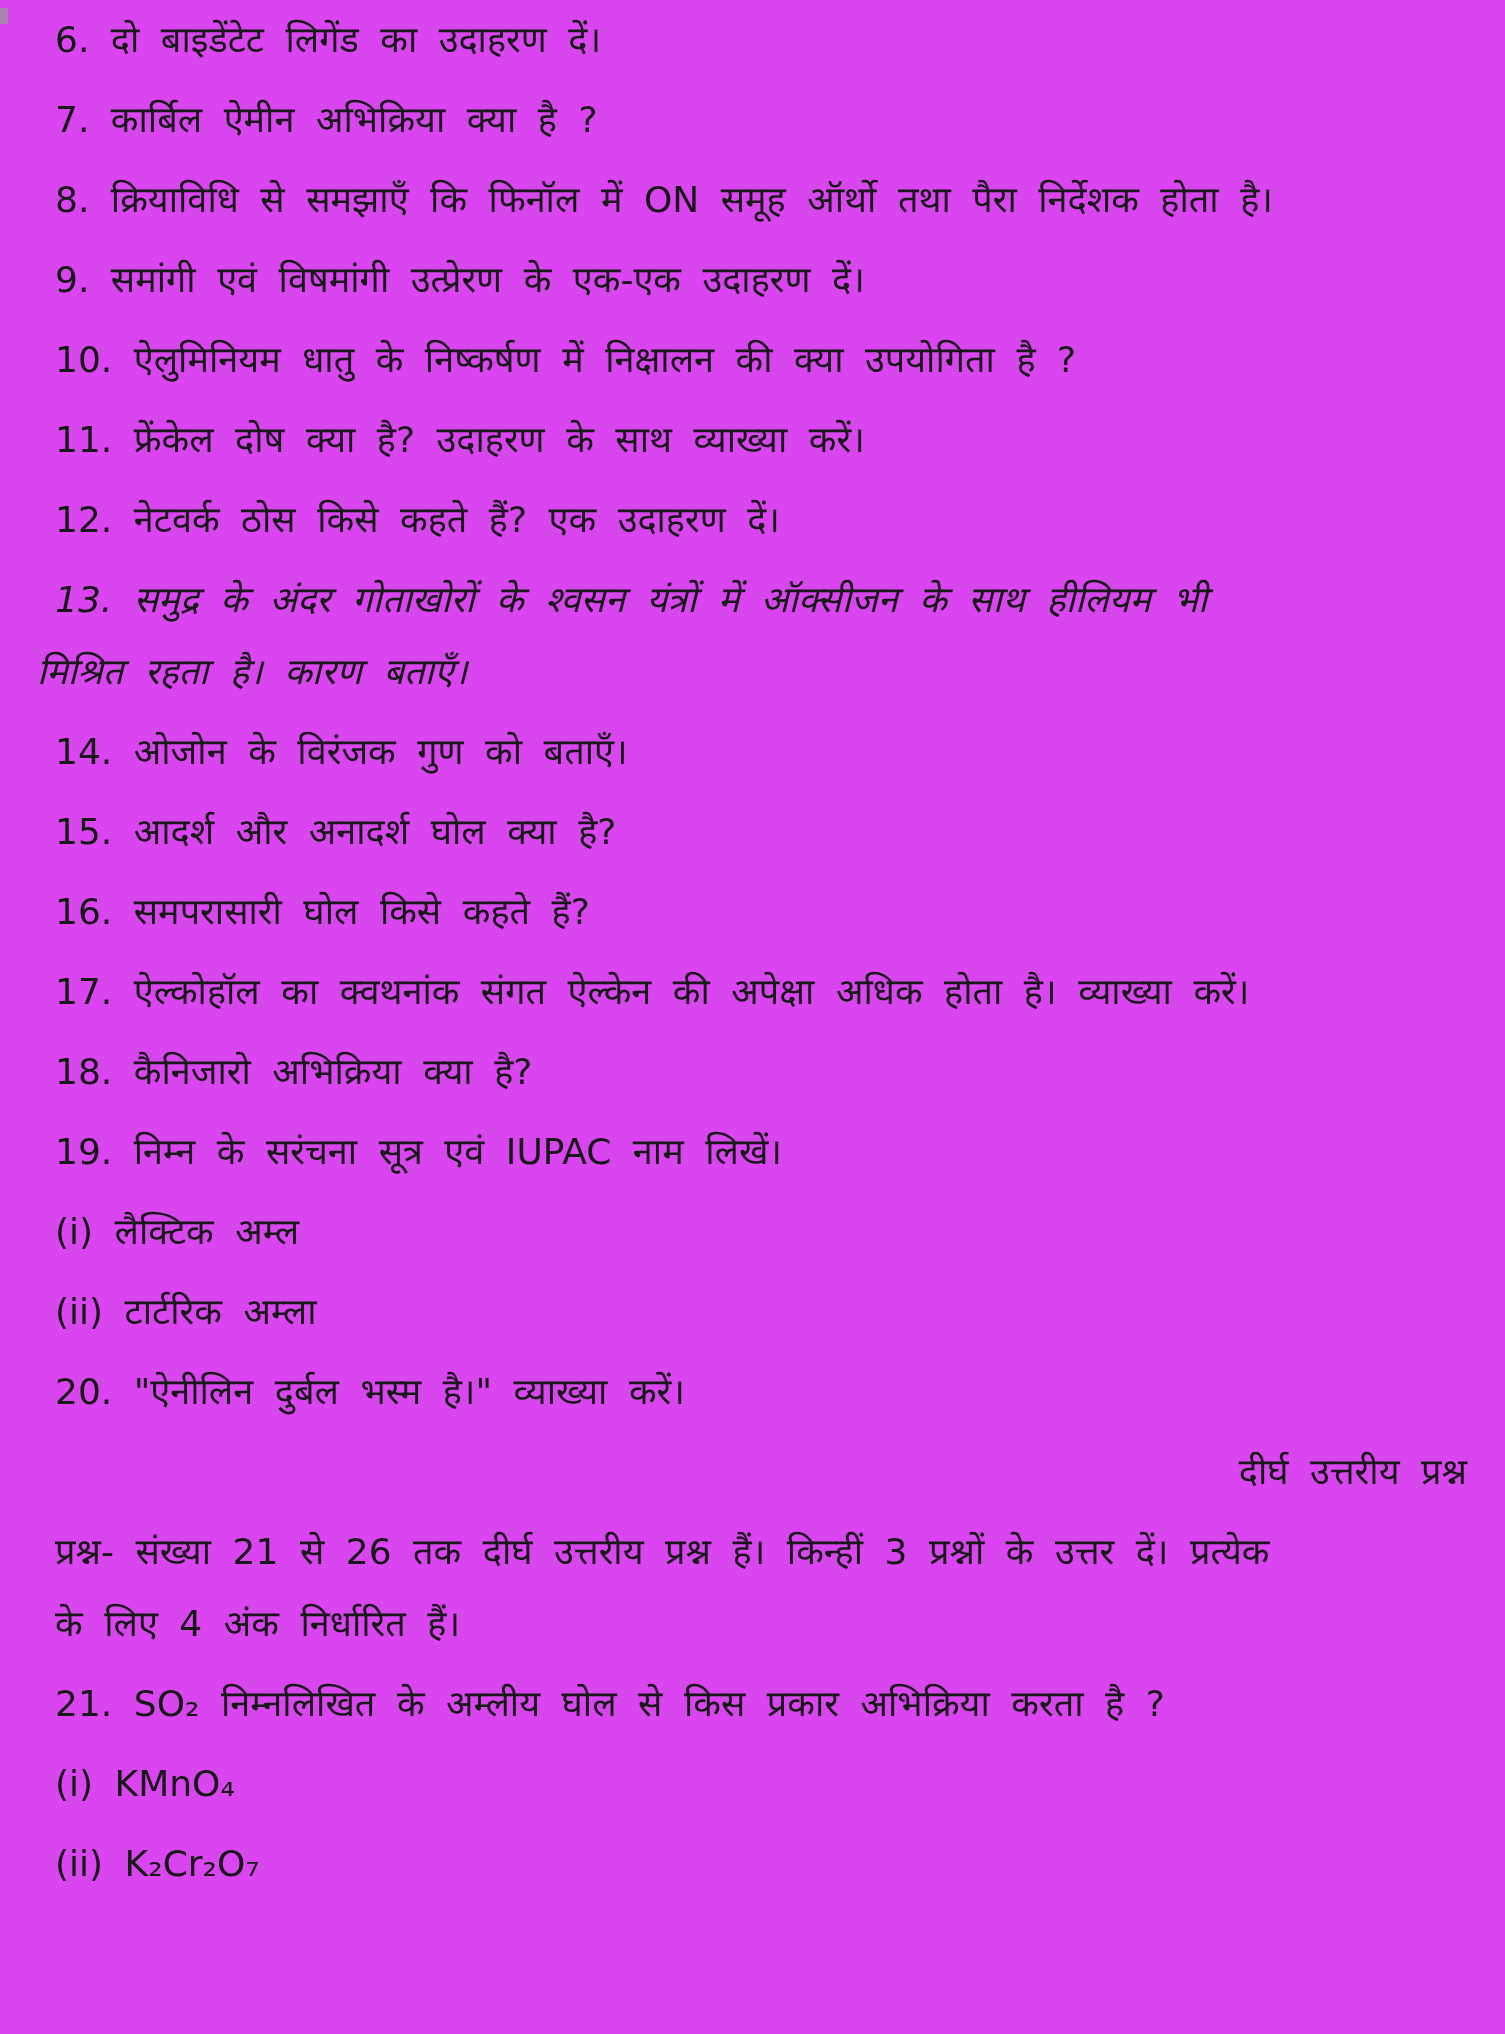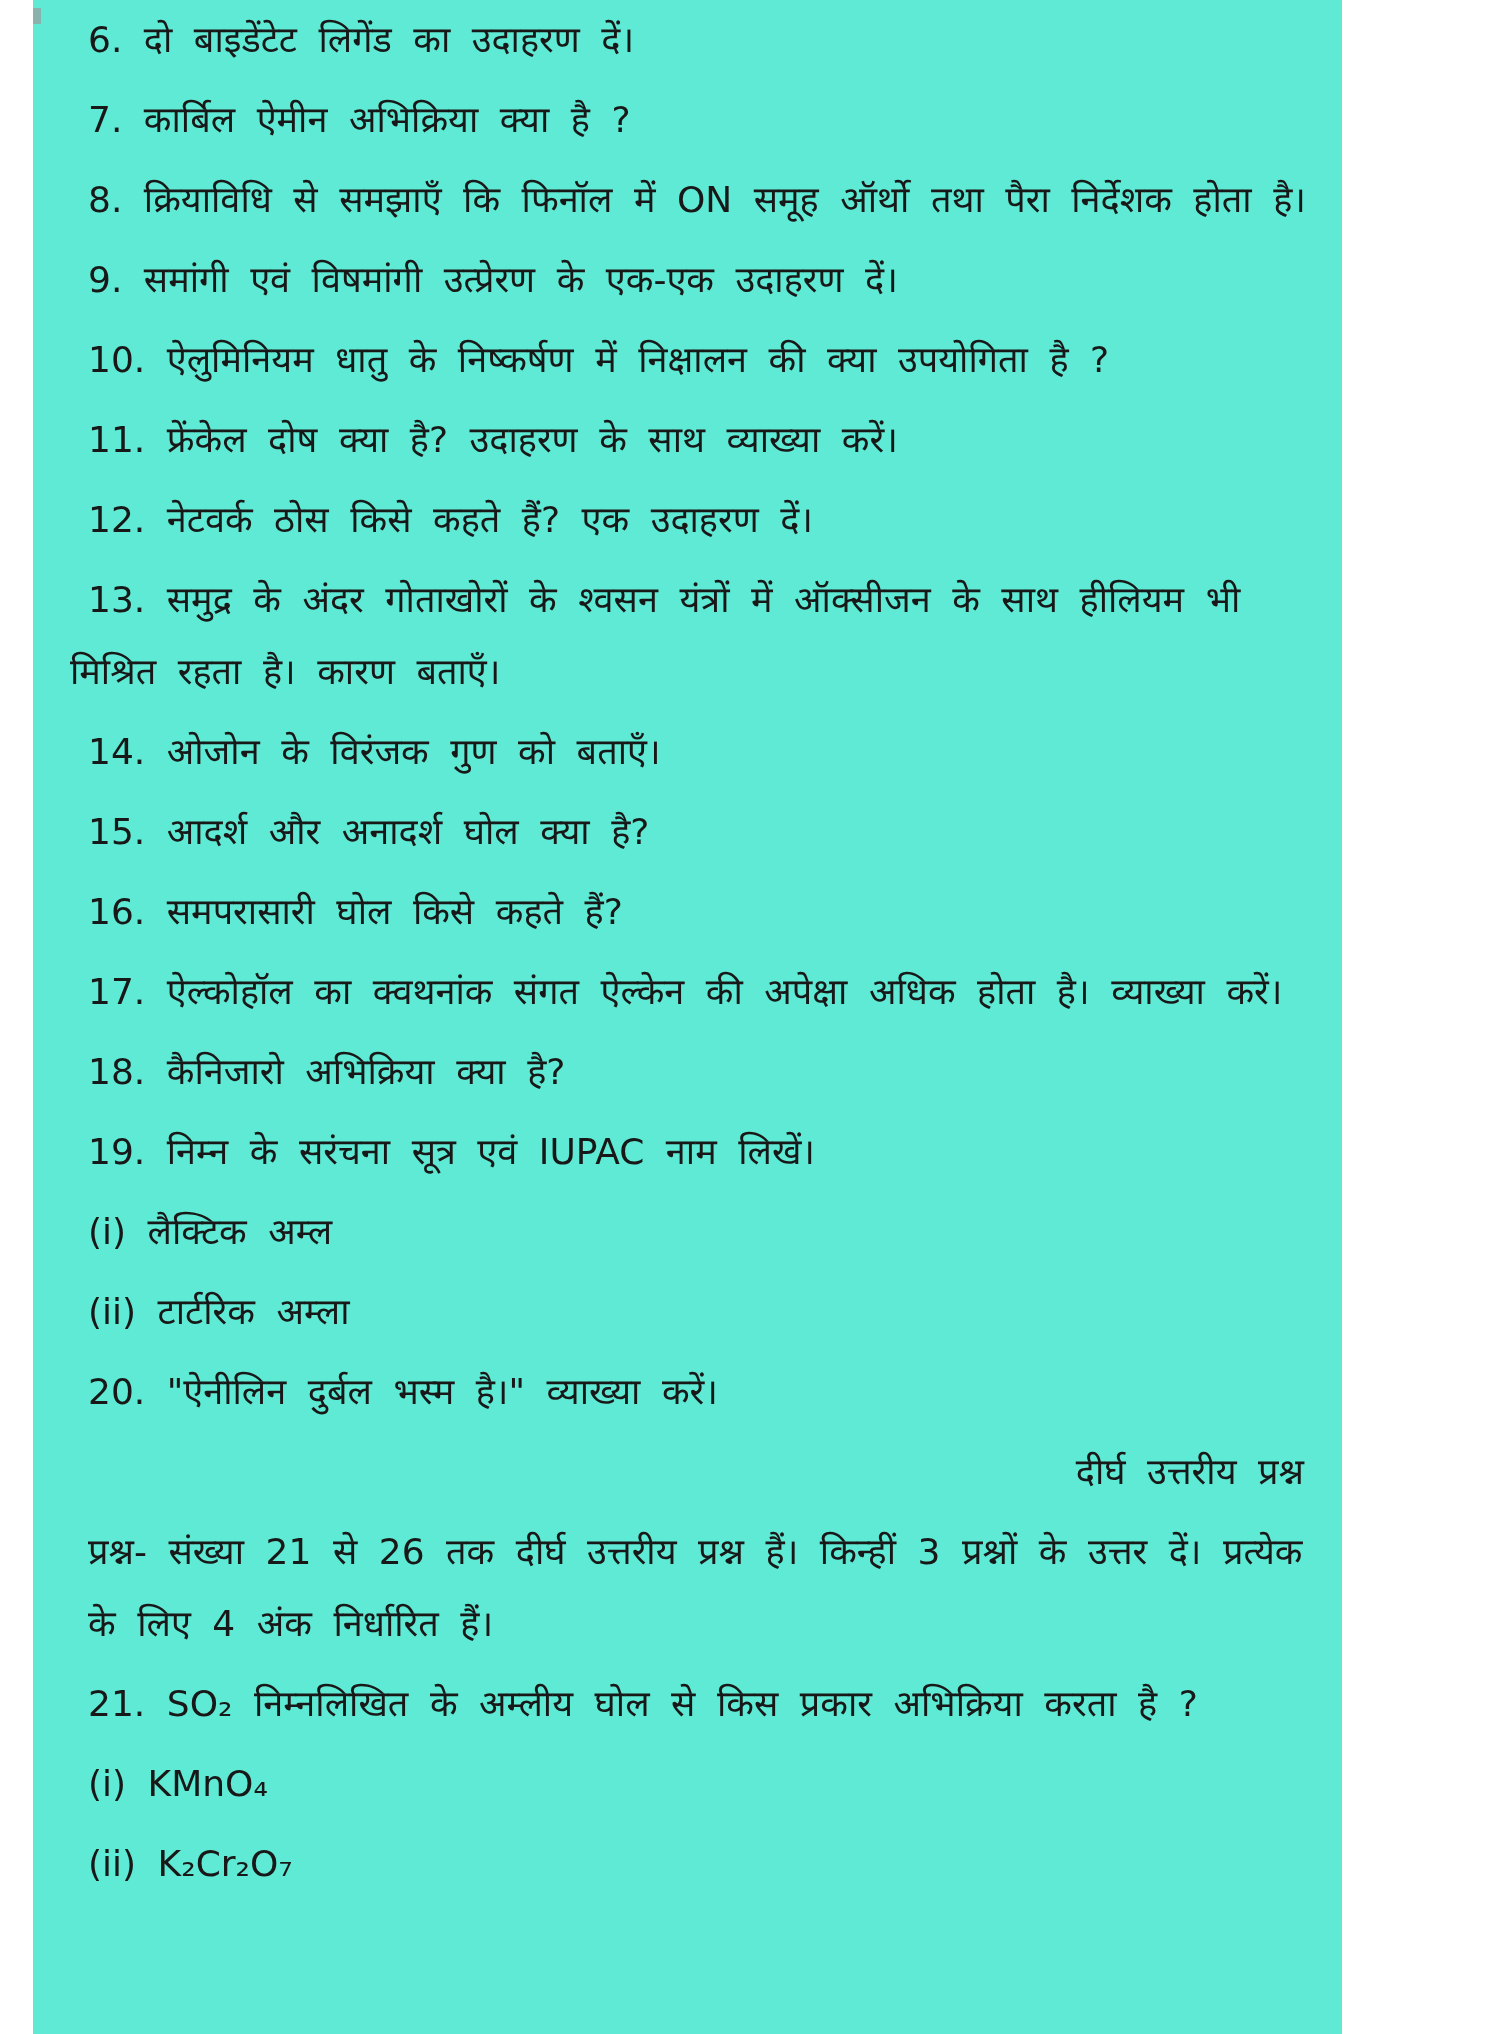--- a/index.html
+++ b/index.html
@@ -3,41 +3,41 @@
   <meta charset="utf-8">
   <title>Exam Paper</title>
   <style>
     html, body {
       margin: 0;
       padding: 0;
       background: #ffffff;
     }
     .page {
       position: relative;
-      width: 1309px;
+      width: 1505px;
       height: 2034px;
       box-sizing: border-box;
-      background: #5eead4;
+      background: #d946ef;
       padding: 4px 38px 0 55px;
       overflow: hidden;
       font-family: "DejaVu Sans", sans-serif;
       font-size: 36px;
       font-weight: 400;
       color: #181818;
       word-spacing: 0.28em;
-      margin-left: 33px;
     }
     .line {
       margin: 0 0 8px 0;
       line-height: 72px;
       white-space: nowrap;
     }
     .hang {
       margin-left: -18px;
       text-indent: 18px;
+      font-style: italic;
     }
     .heading {
       margin: 0 0 8px 0;
       line-height: 72px;
       font-size: 36px;
       font-weight: 400;
       text-align: right;
       white-space: nowrap;
     }
     .scan-artifact {

